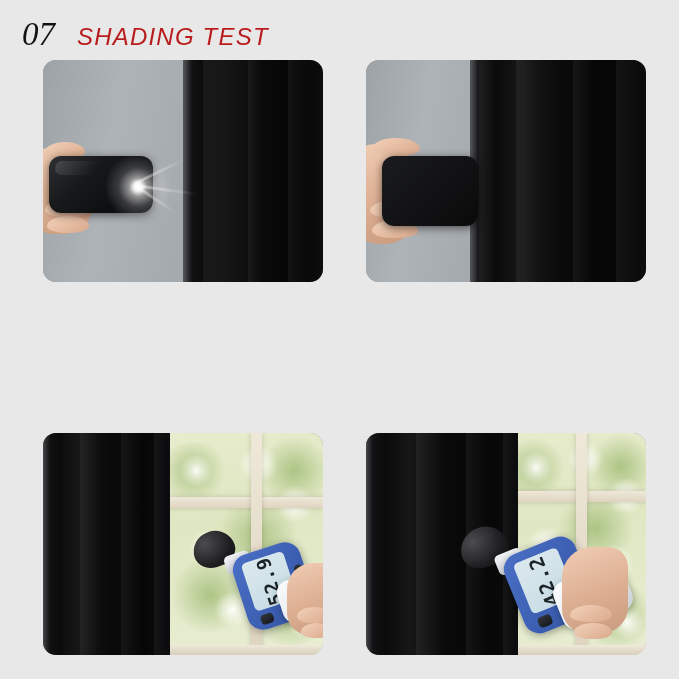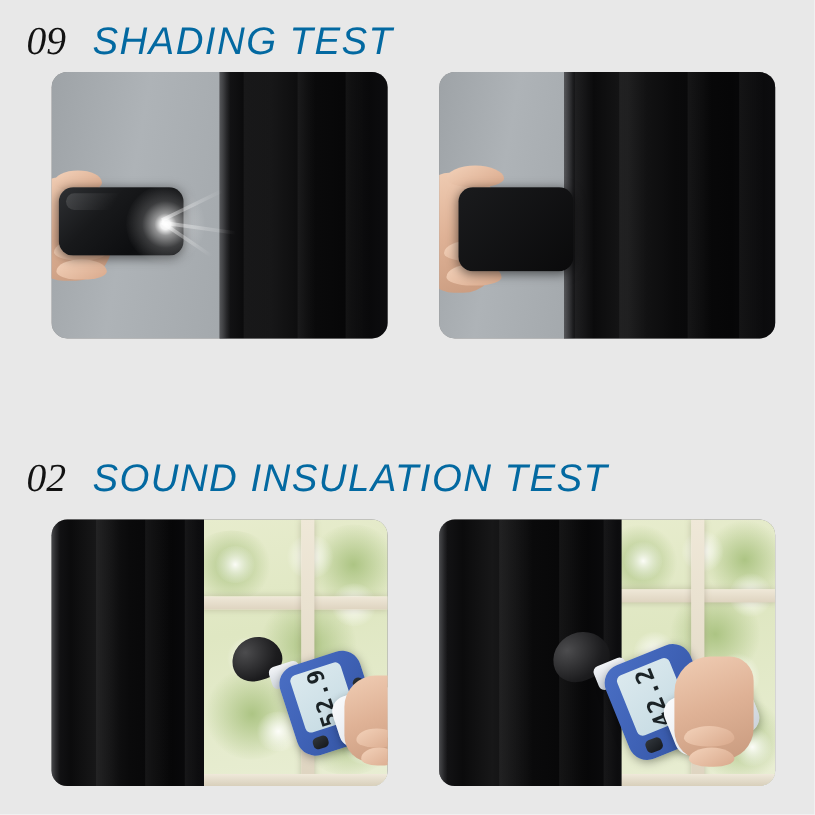--- a/index.html
+++ b/index.html
@@ -31,23 +31,23 @@
     font-family: "Liberation Serif", serif;
     font-style: italic;
     font-size: 33px;
     font-weight: 400;
     color: #121212;
     letter-spacing: 0px;
   }
   .sec-title {
     font-family: "Liberation Sans", sans-serif;
     font-style: italic;
-    font-size: 32px;
+    font-size: 24px;
     font-weight: 400;
-    color: #0369a1;
+    color: #b91c1c;
     letter-spacing: 1.2px;
   }
   #heading-01 { top: 16px; }
   #heading-02 { top: 380px; }
 
   
   #banner {
     position: absolute;
     left: 0;
     top: 303px;
@@ -237,21 +237,21 @@
     border-radius: 7px;
     background: linear-gradient(160deg, #2c3136, #111417);
   }
 </style>
 </head>
 <body>
 
 <div id="infographic">
 
   <div class="sec-heading" id="heading-01">
-    <span class="sec-num">09</span>
+    <span class="sec-num">07</span>
     <span class="sec-title">SHADING TEST</span>
   </div>
 
   <div class="panel" id="panel-shade-on">
     <div class="scene">
       <div class="wall" style="width:52%"></div>
       <div class="curtain" style="left:50%; right:-2px;">
         <div class="curtain-fold" style="left:14%; width:16%"></div>
         <div class="curtain-fold" style="left:46%; width:10%"></div>
         <div class="curtain-fold" style="left:74%; width:14%"></div>
@@ -287,24 +287,20 @@
       <div class="finger" style="left:6px;  top:78px;  width:48px; height:18px;"></div>
       <div class="finger" style="left:4px;  top:140px; width:50px; height:18px;"></div>
       <div class="finger" style="left:6px;  top:160px; width:46px; height:18px;"></div>
 
       <div class="phone" style="left:16px; top:96px; width:96px; height:70px; background:linear-gradient(135deg,#1a1b1d,#0a0a0b);">
       </div>
     </div>
   </div>
 
 
-  <div class="sec-heading" id="heading-02">
-    <span class="sec-num">02</span>
-    <span class="sec-title">SOUND INSULATION TEST</span>
-  </div>
 
   <div class="panel" id="panel-sound-open">
     <div class="scene">
       <div class="window" style="left:44%; right:0;">
         <div class="foliage" style="left:-6%;  top:4%;  width:46%; height:26%"></div>
         <div class="foliage" style="left:30%;  top:30%; width:56%; height:34%"></div>
         <div class="foliage" style="left:58%;  top:2%;  width:48%; height:30%"></div>
         <div class="foliage" style="left:2%;   top:56%; width:52%; height:34%"></div>
         <div class="foliage" style="left:52%;  top:64%; width:54%; height:32%"></div>
         <div class="blossom" style="left:8%;   top:10%; width:22%; height:14%"></div>

